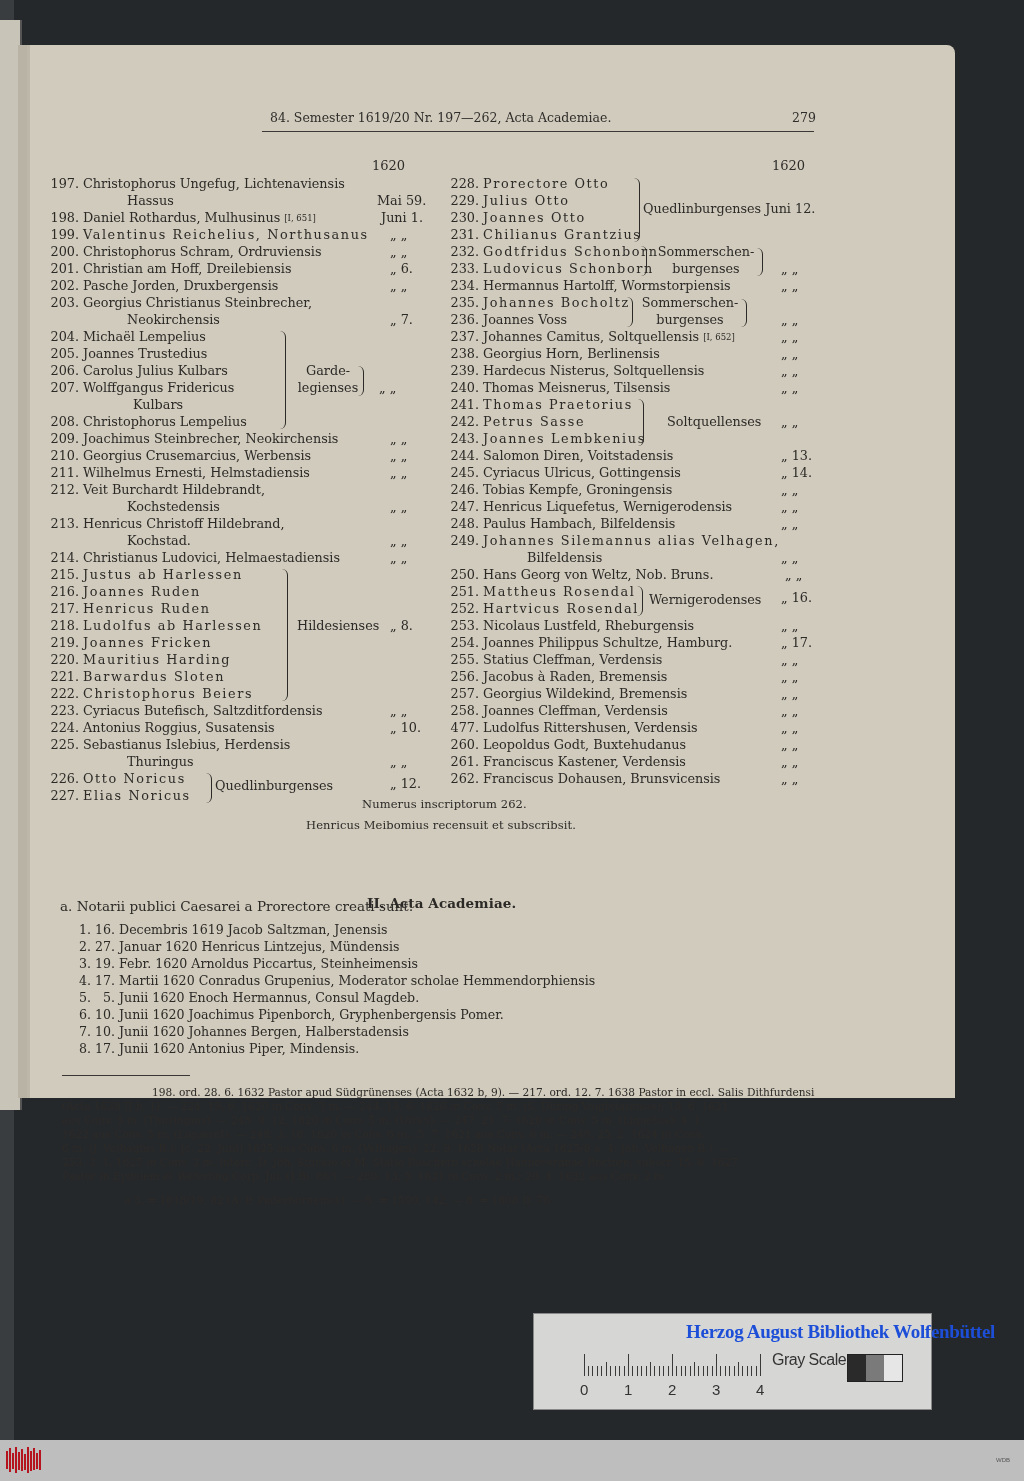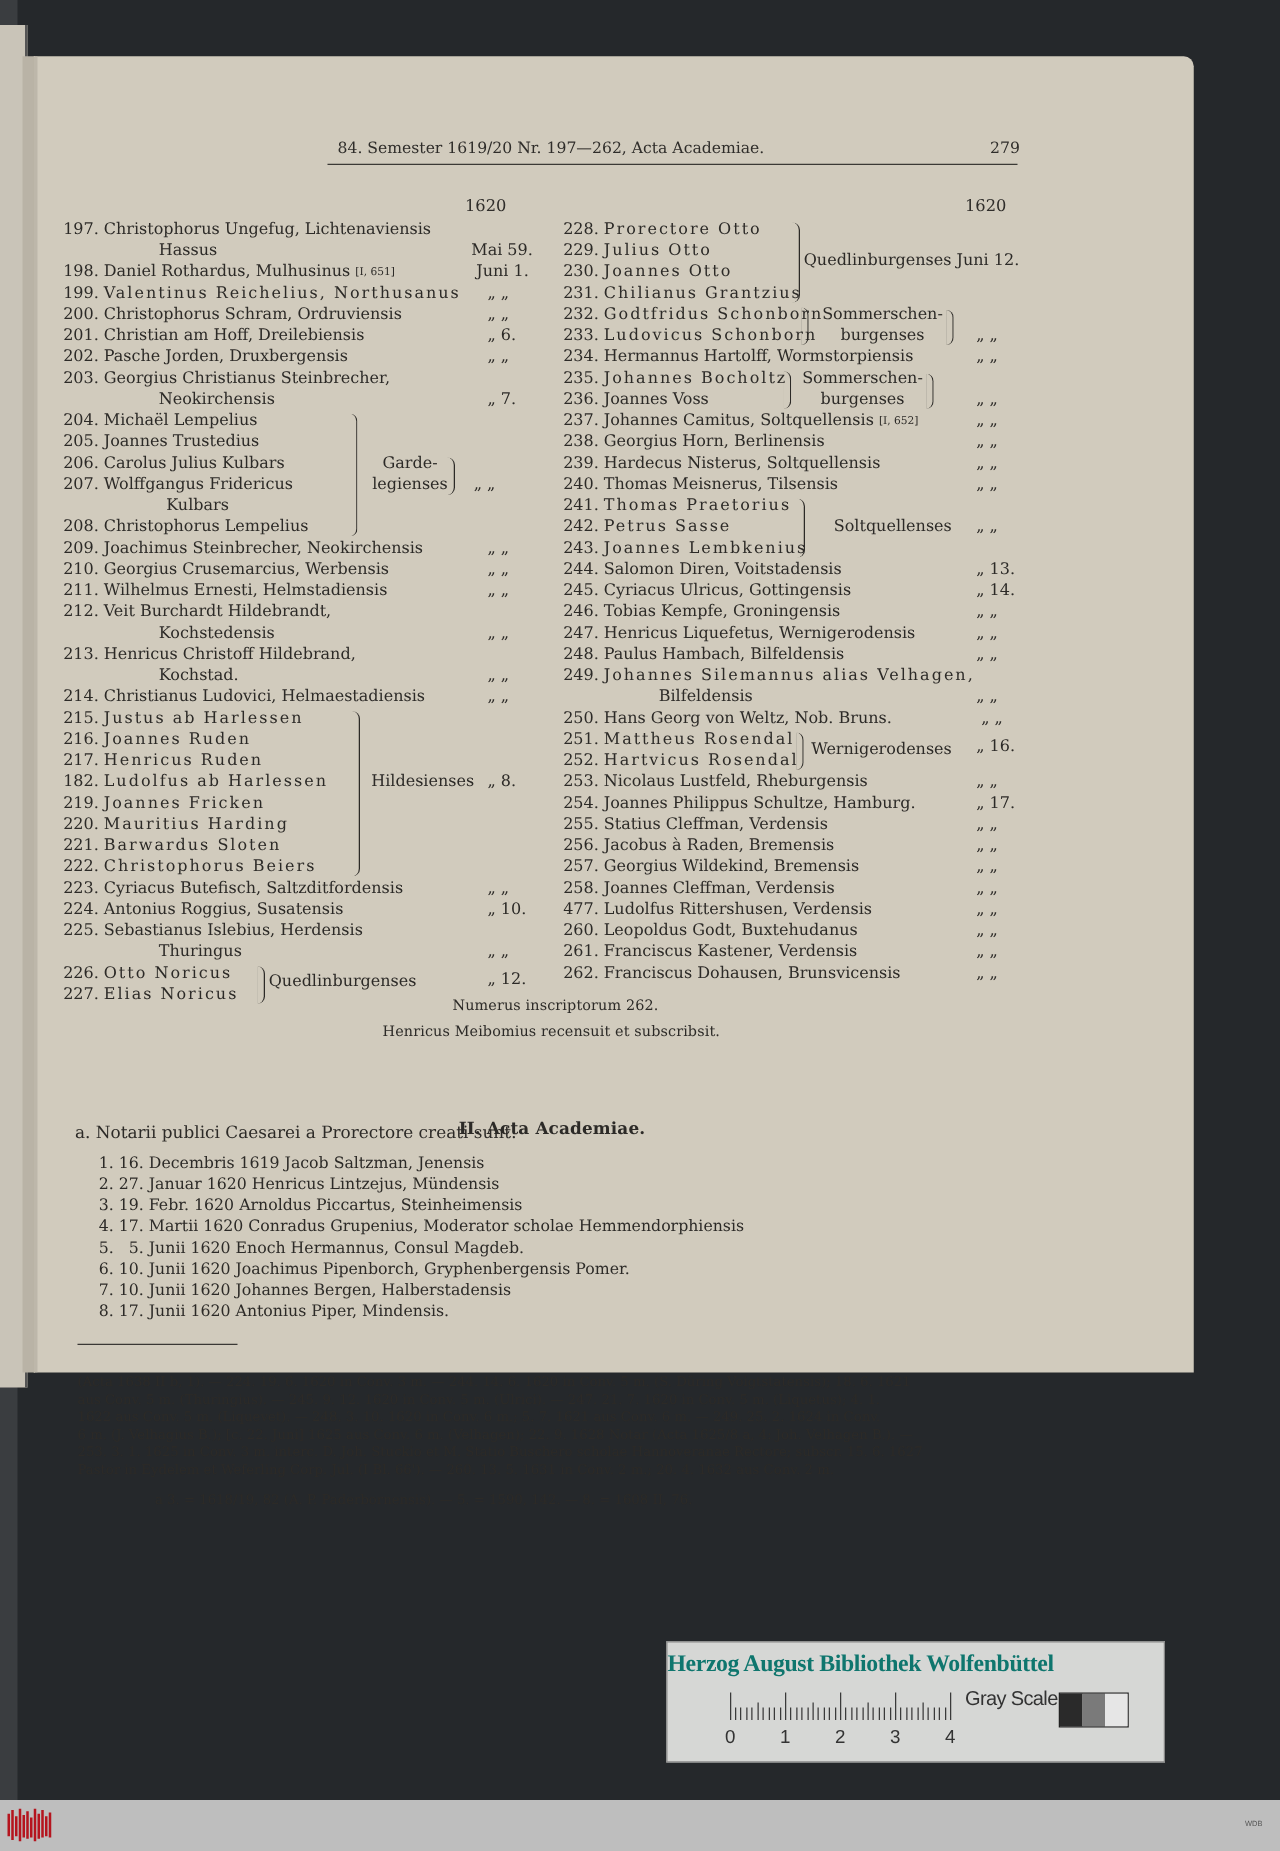--- a/index.html
+++ b/index.html
@@ -21,21 +21,21 @@
   .dt { position:absolute; font-size:12.8px; color:#2c2a27; white-space:nowrap; }
   .brace { position:absolute; border-right:1.6px solid #2c2a27; border-radius:0 6px 6px 0; }
   .grp { position:absolute; font-size:12.8px; color:#2c2a27; white-space:nowrap; text-align:center; line-height:16.8px; }
   .ref { font-size:8.5px; vertical-align:1px; }
   .section { font-weight:bold; font-size:13.5px; }
   .subhead { position:absolute; left:60px; top:898px; font-size:13.5px; color:#2c2a27; }
   .nlist .row { font-size:12.6px; }
   .fnrule { position:absolute; left:62px; top:1075px; width:128px; border-top:1px solid #3a3835; }
   .fn { position:absolute; left:62px; font-size:10.6px; line-height:14.4px; color:#2c2a27; white-space:nowrap; }
   .card { position:absolute; left:533px; top:1313px; width:397px; height:95px; background:#d6d7d5; border:1px solid #888; }
-  .card-title { position:absolute; left:0; width:461px; top:7px; text-align:left; font-family:"Liberation Serif", serif; font-weight:bold; font-size:19px; color:#0f766e; letter-spacing:-0.3px; }
+  .card-title { position:absolute; left:0; width:461px; top:7px; text-align:right; font-family:"Liberation Serif", serif; font-weight:bold; font-size:19px; color:#1d4ed8; letter-spacing:-0.3px; }
   .ruler { position:absolute; left:50px; top:40px; width:180px; height:22px; border-bottom:0; }
   .tick { position:absolute; bottom:0; width:1px; background:#3a3a3a; }
   .rnum { position:absolute; top:67px; font-family:"Liberation Sans", sans-serif; font-size:15px; color:#333; }
   .gray-label { position:absolute; left:238px; top:37px; font-family:"Liberation Sans", sans-serif; font-size:16px; color:#333; letter-spacing:-0.5px; }
   .grayscale { position:absolute; left:313px; top:40px; width:54px; height:26px; border:1px solid #222; display:flex; }
   .grayscale div { flex:1; }
   .footer { position:absolute; left:0; top:1440px; width:1024px; height:41px; background:#bebebe; }
   .footer-logo { position:absolute; left:5px; top:5px; width:38px; height:30px; }
   .footer-text { position:absolute; left:124px; top:3px; font-family:"Liberation Sans", sans-serif; font-size:25px; color:#111; letter-spacing:-0.4px; }
   .footer-mini { position:absolute; left:996px; top:17px; font-family:"Liberation Sans", sans-serif; font-size:6px; color:#555; }
@@ -103,21 +103,21 @@
     <div class="dt" style="top:323px;left:345px">„  „</div>
     <div class="row" style="top:340px"><span class="num">213.</span><span>Henricus Christoff Hildebrand,</span></div>
     <div class="row" style="top:357px;left:82px">Kochstad.</div>
     <div class="dt" style="top:357px;left:345px">„  „</div>
     <div class="row" style="top:374px"><span class="num">214.</span><span>Christianus Ludovici, Helmaestadiensis</span></div>
     <div class="dt" style="top:374px;left:345px">„  „</div>
 
     <div class="row" style="top:391px"><span class="num">215.</span><span class="sp">Justus ab Harlessen</span></div>
     <div class="row" style="top:408px"><span class="num">216.</span><span class="sp">Joannes Ruden</span></div>
     <div class="row" style="top:425px"><span class="num">217.</span><span class="sp">Henricus Ruden</span></div>
-    <div class="row" style="top:442px"><span class="num">182.</span><span class="sp">Ludolfus ab Harlessen</span></div>
+    <div class="row" style="top:442px"><span class="num">218.</span><span class="sp">Ludolfus ab Harlessen</span></div>
     <div class="row" style="top:459px"><span class="num">219.</span><span class="sp">Joannes Fricken</span></div>
     <div class="row" style="top:476px"><span class="num">220.</span><span class="sp">Mauritius Harding</span></div>
     <div class="row" style="top:493px"><span class="num">221.</span><span class="sp">Barwardus Sloten</span></div>
     <div class="row" style="top:510px"><span class="num">222.</span><span class="sp">Christophorus Beiers</span></div>
     <div class="brace" style="left:236px;top:393px;width:6px;height:132px"></div>
     <div class="grp" style="left:252px;top:442px">Hildesienses</div>
     <div class="dt" style="top:442px;left:345px">„  8.</div>
 
     <div class="row" style="top:527px"><span class="num">223.</span><span>Cyriacus Butefisch, Saltzditfordensis</span></div>
     <div class="dt" style="top:527px;left:345px">„  „</div>
@@ -236,20 +236,21 @@
     <div class="row" style="top:17px">2. 27. Januar 1620 Henricus Lintzejus, Mündensis</div>
     <div class="row" style="top:34px">3. 19. Febr. 1620  Arnoldus Piccartus, Steinheimensis</div>
     <div class="row" style="top:51px">4. 17. Martii 1620 Conradus Grupenius, Moderator scholae Hemmendorphiensis</div>
     <div class="row" style="top:68px;white-space:pre">5.   5. Junii 1620 Enoch Hermannus, Consul Magdeb.</div>
     <div class="row" style="top:85px">6. 10. Junii 1620 Joachimus Pipenborch, Gryphenbergensis Pomer.</div>
     <div class="row" style="top:102px">7. 10. Junii 1620 Johannes Bergen, Halberstadensis</div>
     <div class="row" style="top:119px">8. 17. Junii 1620 Antonius Piper, Mindensis.</div>
   </div>
 
   <div class="fnrule" style="left:35px;top:1030px"></div>
+  <div class="fn" style="left:35px;top:1040px;text-indent:90px">198. ord. 28. 6. 1632 Pastor apud Südgrünenses (Acta 1632 b, 9). — 217. ord. 12. 7. 1638 Pastor in eccl. Salis Dithfurdensi</div>
   <div class="fn" style="left:35px;top:1054px">(Acta 1638 II b, 1). — 224. 19. 6. 1620 in Conv. 3 m. — 244. 14. 6. 1620 in Conv. 5 m. (S. Düring Voigtstatensis); 18. 6. 1621</div>
   <div class="fn" style="left:35px;top:1068px">aus Conv. 5 m. (Thuringius). — 245. 9. 12. 1620 in Conv. 5 m. (Ulrici). — 247. 21. 7. 1620 in Conv. 5 m. (Liquetus); 4. 1.</div>
   <div class="fn" style="left:35px;top:1082px">1622 aus Conv. 5 m. (Liquevet). — 248. 3. 10. 1620 in Conv. 6 m.; 5. 7. 1621 aus Conv. 6 m. — 249. 25. 2. 1624 in Conv.</div>
   <div class="fn" style="left:35px;top:1096px">6 m. (J. Velhagius B.); [c. 22. Juni] 1625 aus Conv. 6 m. (Velhagen); 22. 9. 1628 Notar (Acta 1625/8 a, 4: Joh. Velhagen B.). —</div>
   <div class="fn" style="left:35px;top:1110px">253. 3. 1. 1625 in Conv. 3 m. interc. D. Joh. Stuckio et M. Statio Buschero scholae Hannoveranae Rectore; subscr. 15. 6. 1627</div>
   <div class="fn" style="left:35px;top:1124px">Pastor in Eydelem et Weferling Corp. Jul. (I Bl. 66'). — 260. 13. 5. 1631 in Conv. 2 m.; 20. 4. 1632 aus Conv. 2 m.</div>
   <div class="fn" style="left:97px;top:1148px">a 3. = 1618/19, 82 (A. P. Paderbornensis). — 5. = 1590, 142. — 8. = 1608 II, 76.</div>
 </div>
 
 <div class="card">

